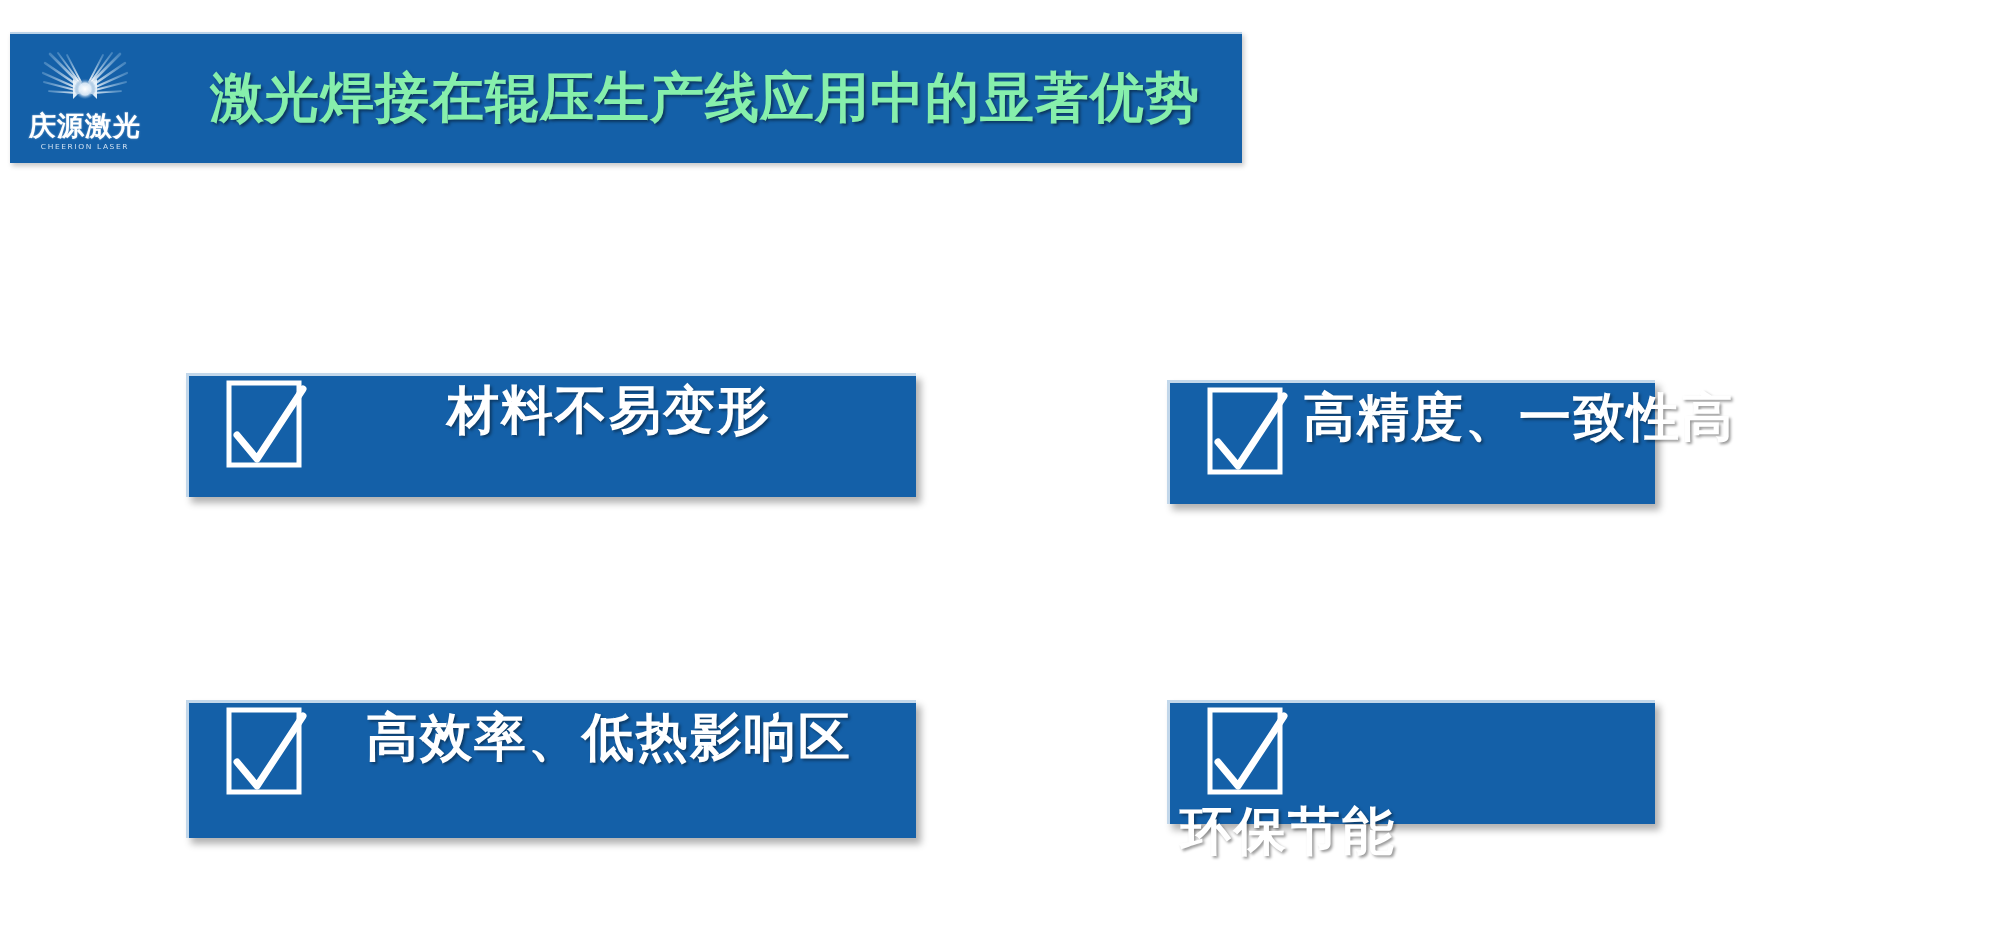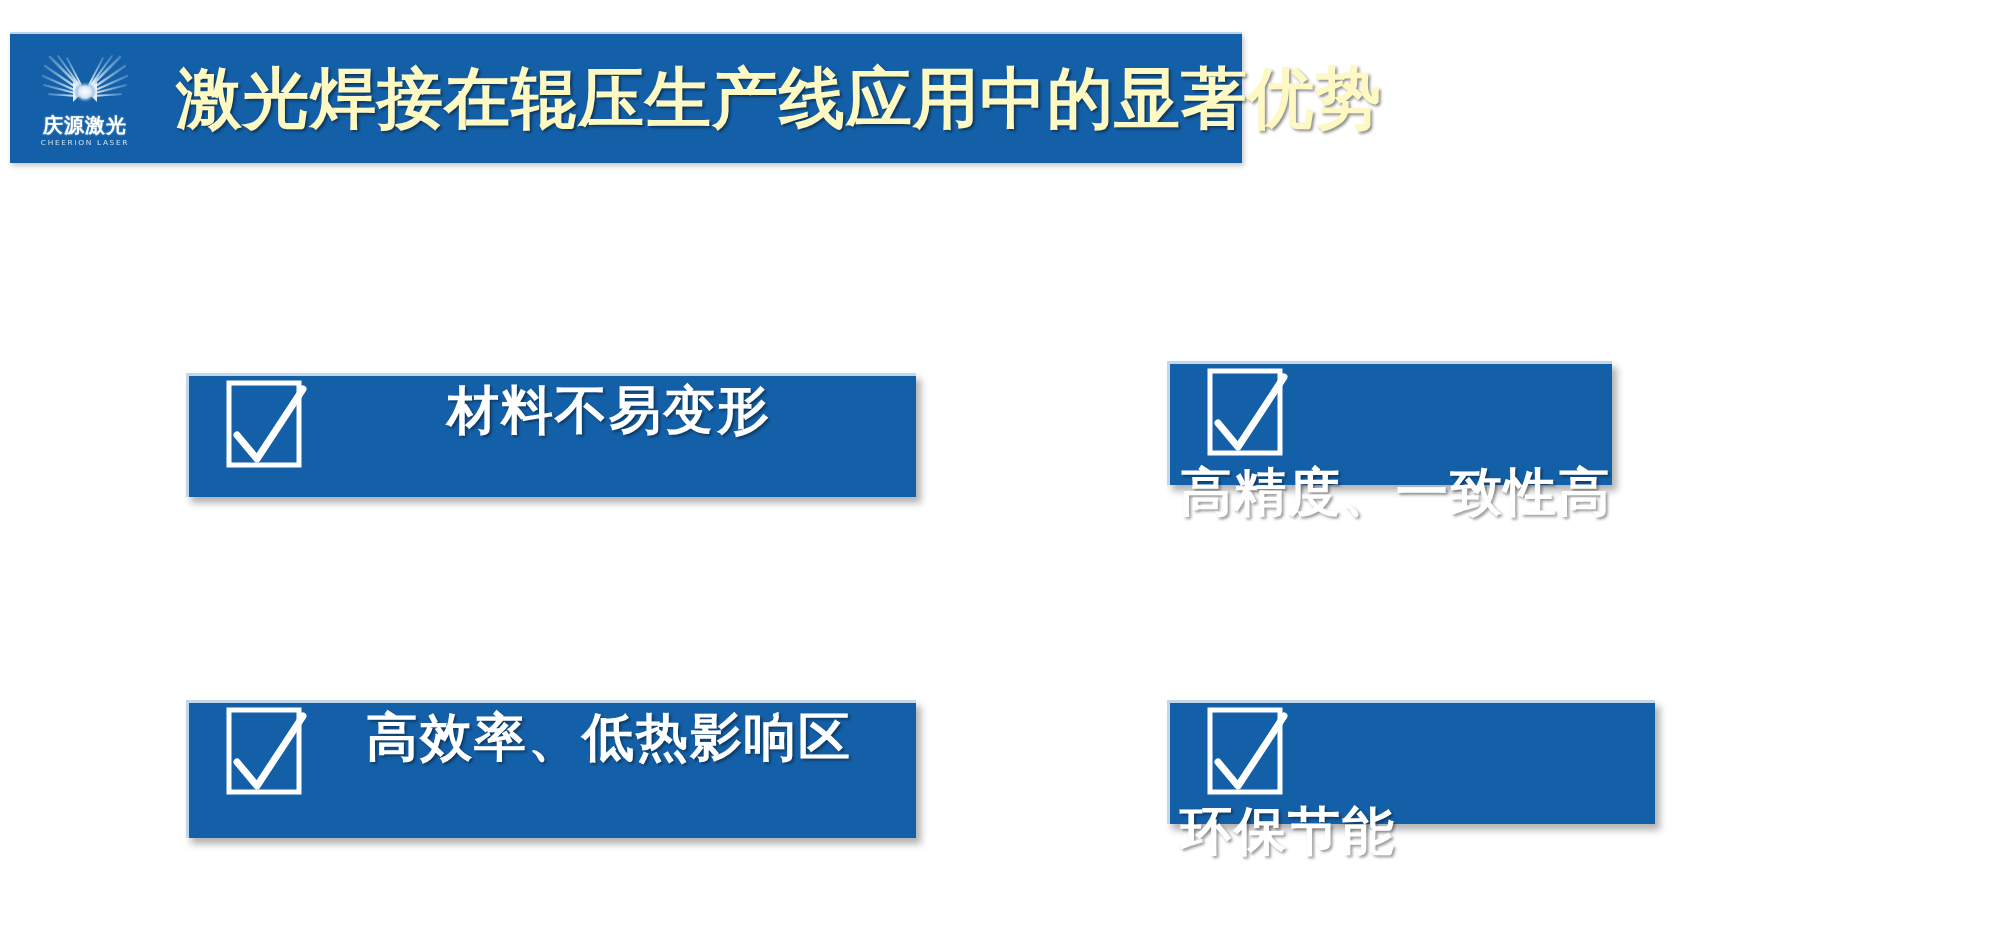--- a/index.html
+++ b/index.html
@@ -52,61 +52,61 @@
     padding-top: 4px;
     box-sizing: border-box;
   }
   .logo-mark {
     width: 96px;
     height: 56px;
     display: block;
   }
   .logo-cn {
     color: #ffffff;
-    font-size: 20px;
+    font-size: 27px;
     letter-spacing: 1px;
     line-height: 1;
     margin-top: 5px;
     font-weight: 700;
     white-space: nowrap;
     text-shadow: 0 0 2px rgba(255,255,255,0.5);
   }
   .logo-en {
     color: #cfe0f0;
     font-size: 7.5px;
     letter-spacing: 1.6px;
     line-height: 1;
     margin-top: 4px;
     white-space: nowrap;
     transform: scaleY(0.92);
   }
 
   .header-title {
-    color: #fef9c3;
-    font-size: 66px;
+    color: #86efac;
+    font-size: 54px;
     font-weight: 700;
     letter-spacing: 1px;
     white-space: nowrap;
-    margin-left: 16px;
+    margin-left: 50px;
     text-shadow: 2px 2px 3px rgba(0,0,0,0.45);
   }
 
   
   .card {
     position: absolute;
     background: #1460a8;
     display: flex;
     align-items: flex-start;
     box-sizing: border-box;
     border-top: 3px solid #c2d7ea;
     border-left: 3px solid #c2d7ea;
     box-shadow: 5px 6px 7px rgba(0,0,0,0.30);
   }
   .card-1 { left: 186px;  top: 373px; width: 730px; height: 124px; }
-  .card-2 { left: 1167px; top: 361px; width: 445px; height: 124px; flex-direction: column; }
+  .card-2 { left: 1167px; top: 380px; width: 488px; height: 124px; }
   .card-3 { left: 186px;  top: 700px; width: 730px; height: 138px; }
   .card-4 { left: 1167px; top: 700px; width: 488px; height: 124px; flex-direction: column; }
 
   .checkbox {
     position: relative;
     width: 88px;
     height: 92px;
     flex: 0 0 88px;
     margin-left: 35px;
     margin-top: 2px;

